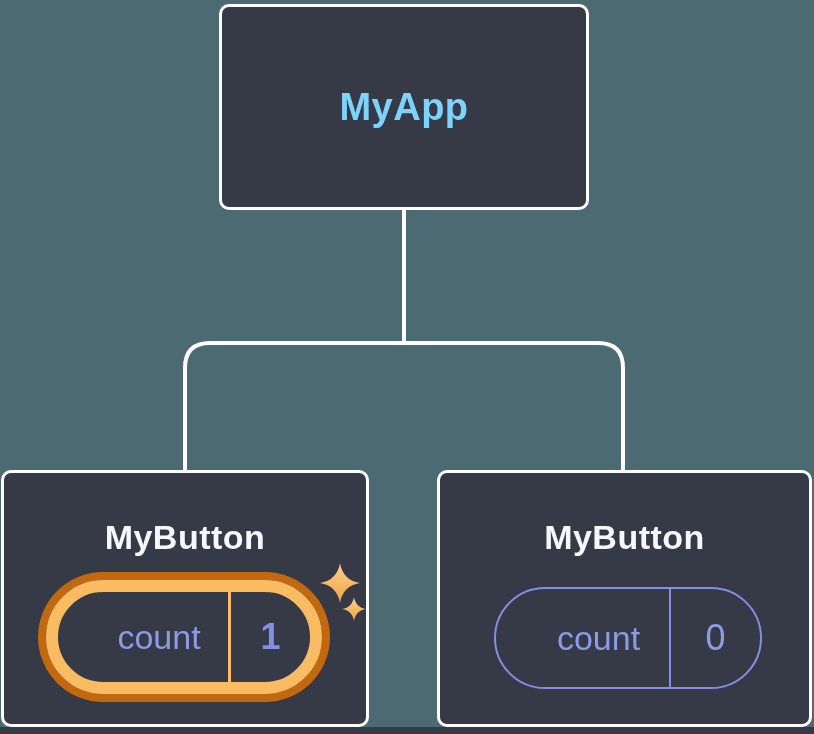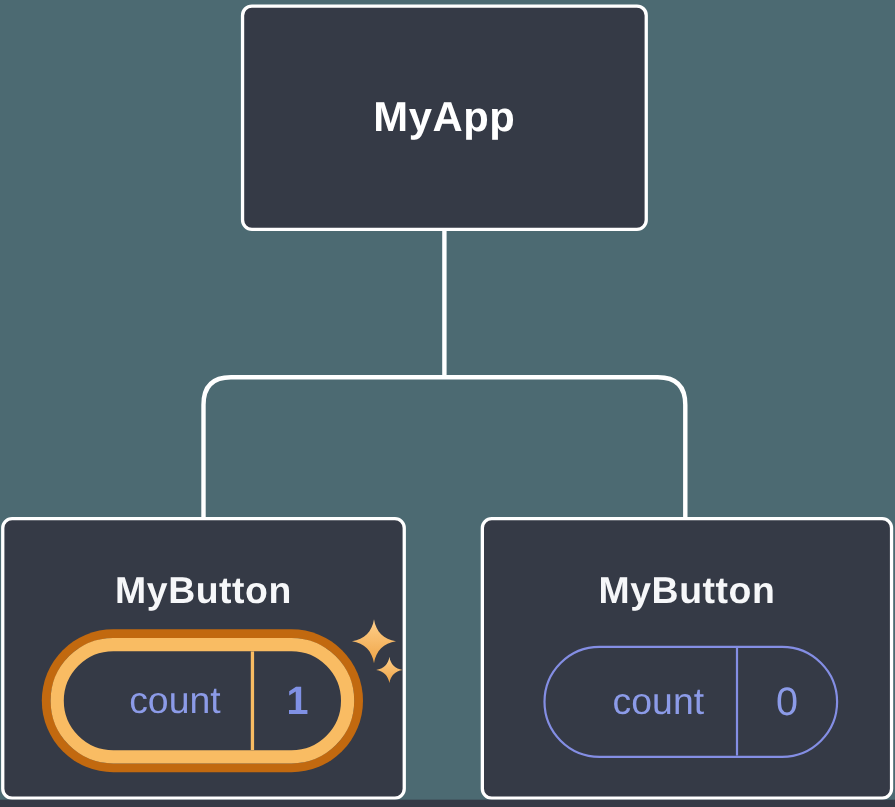--- a/index.html
+++ b/index.html
@@ -24,21 +24,21 @@
     border-radius: 10px;
   }
   .card.root {
     left: 219px; top: 4px;
     width: 370px; height: 206px;
     display: flex;
     align-items: center;
     justify-content: center;
   }
   .root-label {
-    color: #ffffff;
+    color: #7dd3fc;
     font-size: 38px;
     font-weight: 700;
     letter-spacing: 0.5px;
   }
   .card.child-left  { left: 1px;   top: 470px; width: 368px; height: 257px; }
   .card.child-right { left: 437px; top: 470px; width: 375px; height: 257px; }
   .child-title {
     position: absolute;
     left: 0; top: 42px;
     width: 100%;

